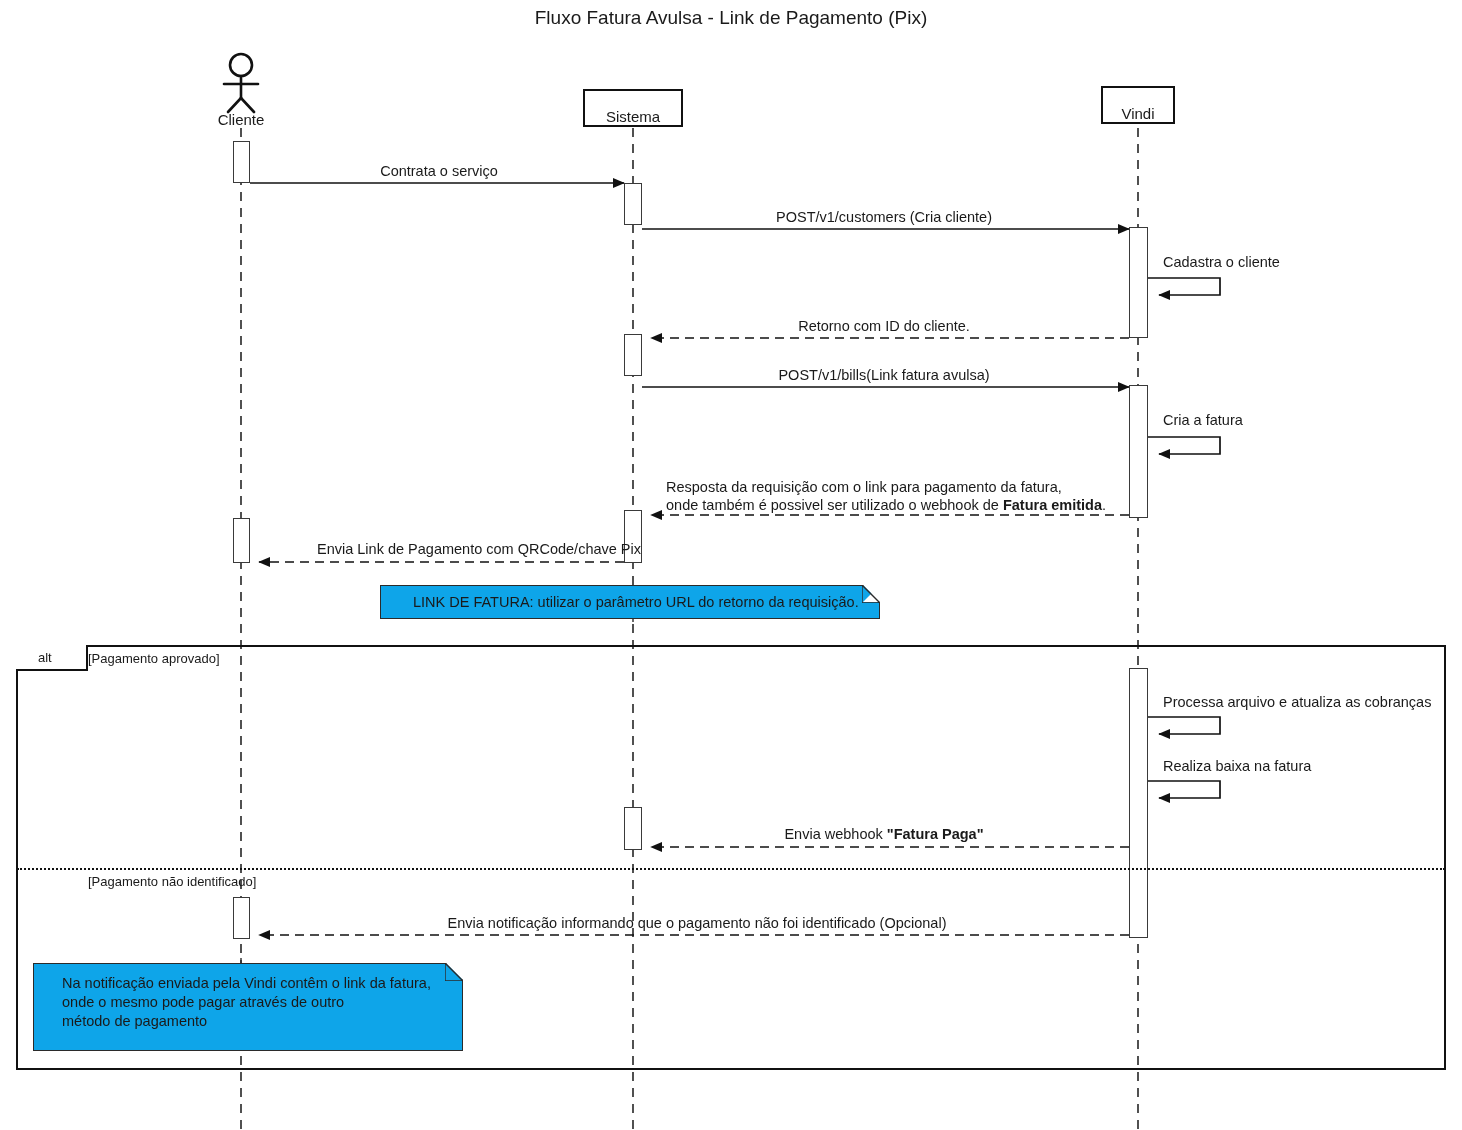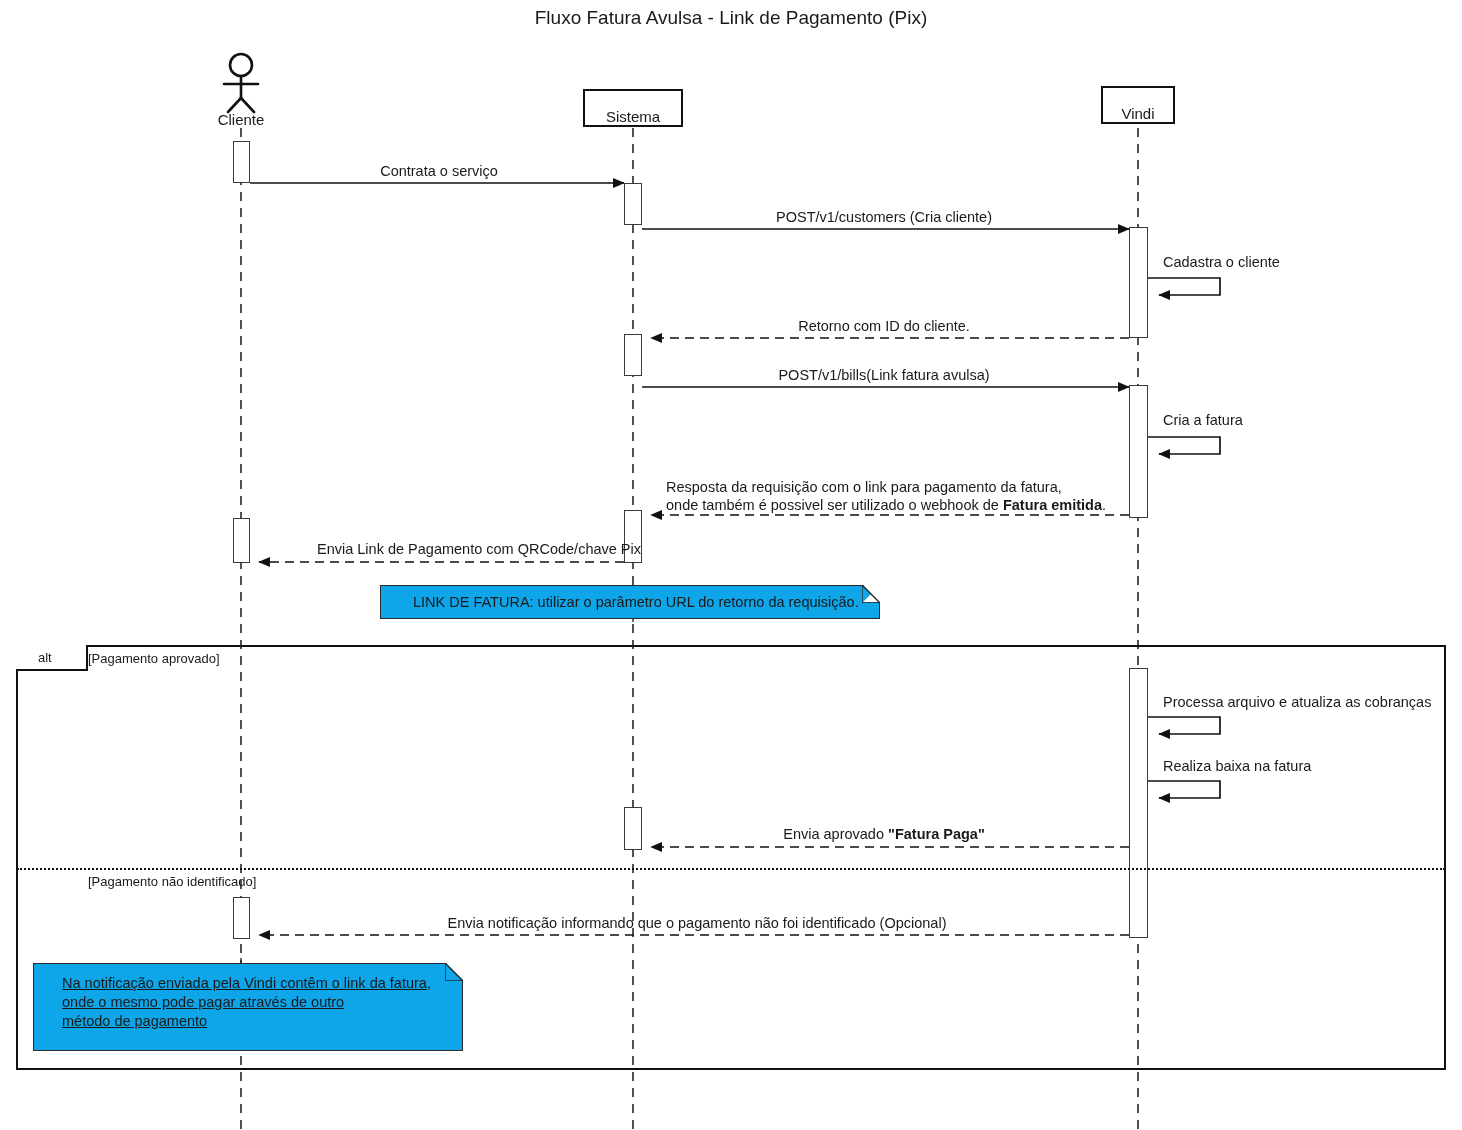--- a/index.html
+++ b/index.html
@@ -162,21 +162,21 @@
     <div>Resposta da requisição com o link para pagamento da fatura,</div>
     <div><span>onde também é possivel ser utilizado o webhook de </span><span class="b">Fatura emitida</span><span>.</span></div>
   </div>
 
   <div class="txt" style="left:276px;top:541px;margin-left:41px;">Envia Link de Pagamento com QRCode/chave Pix</div>
 
   <div class="txt" style="left:1163px;top:694px;">Processa arquivo e atualiza as cobranças</div>
 
   <div class="txt" style="left:1163px;top:758px;">Realiza baixa na fatura</div>
 
-  <div class="txt ctr" style="left:884px;top:826px;"><span>Envia aprovado </span><span class="b">"Fatura Paga"</span></div>
+  <div class="txt ctr" style="left:884px;top:826px;"><span>Envia webhook </span><span class="b">"Fatura Paga"</span></div>
 
   <div class="txt ctr" style="left:697px;top:915px;">Envia notificação informando que o pagamento não foi identificado (Opcional)</div>
 
   <div class="frame" style="left:16px;top:645px;width:1430px;height:425px;"></div>
   <div class="frametab" style="left:16px;top:645px;width:72px;height:26px;">
     <span class="small">alt</span>
   </div>
   <div class="txt small" style="left:88px;top:650px;">[Pagamento aprovado]</div>
 
   <div class="sep" style="left:17px;top:868px;width:1428px;"></div>
@@ -184,21 +184,21 @@
 
   <div class="note" style="left:380px;top:585px;width:500px;height:34px;display:flex;align-items:center;">
     <span style="display:block;padding-left:22px;">LINK DE FATURA: utilizar o parâmetro URL do retorno da requisição.</span>
     <span class="foldcut"></span>
     <span class="fold" style="transform:rotate(0deg);clip-path:polygon(0 100%,100% 0,100% 100%);border:none;background:#fff;"></span>
     <svg style="position:absolute;right:-1px;top:-1px;width:18px;height:18px;">
         <path d="M0,0 L18,18 M0,0 L0,18 M0,18 L18,18" stroke="#2b2b2b" stroke-width="1.4" fill="none"></path>
       </svg>
   </div>
 
-  <div class="note" style="left:33px;top:963px;width:430px;height:88px;text-decoration:underline;">
+  <div class="note" style="left:33px;top:963px;width:430px;height:88px;">
     <div style="padding-left:18px;padding-top:3px;">
       <div>Na notificação enviada pela Vindi contêm o link da fatura,</div>
       <div>onde o mesmo pode pagar através de outro</div>
       <div>método de pagamento</div>
     </div>
     <span class="foldcut"></span>
     <svg style="position:absolute;right:-1px;top:-1px;width:18px;height:18px;">
         <path d="M0,0 L18,18 M0,0 L0,18 M0,18 L18,18" stroke="#2b2b2b" stroke-width="1.4" fill="none"></path>
       </svg>
   </div>

